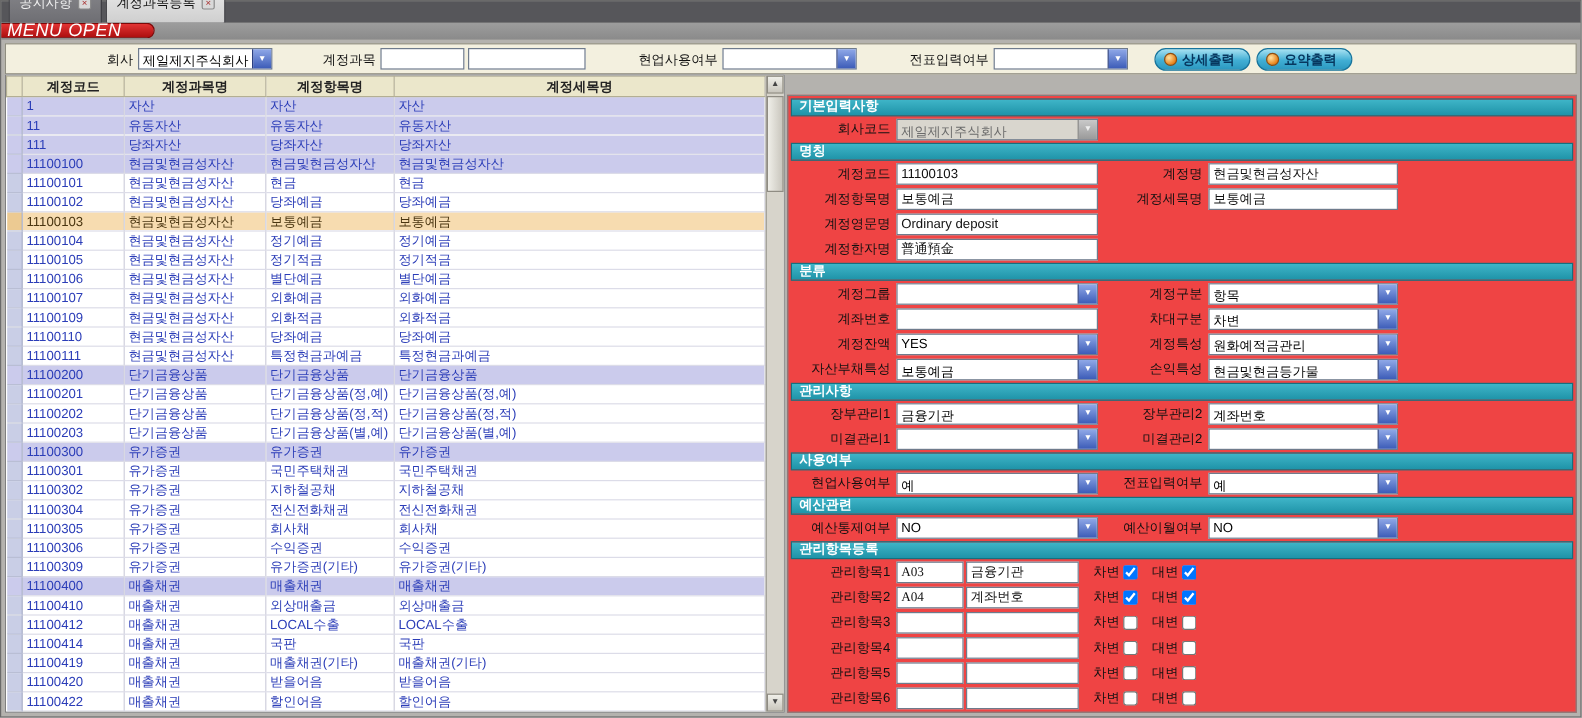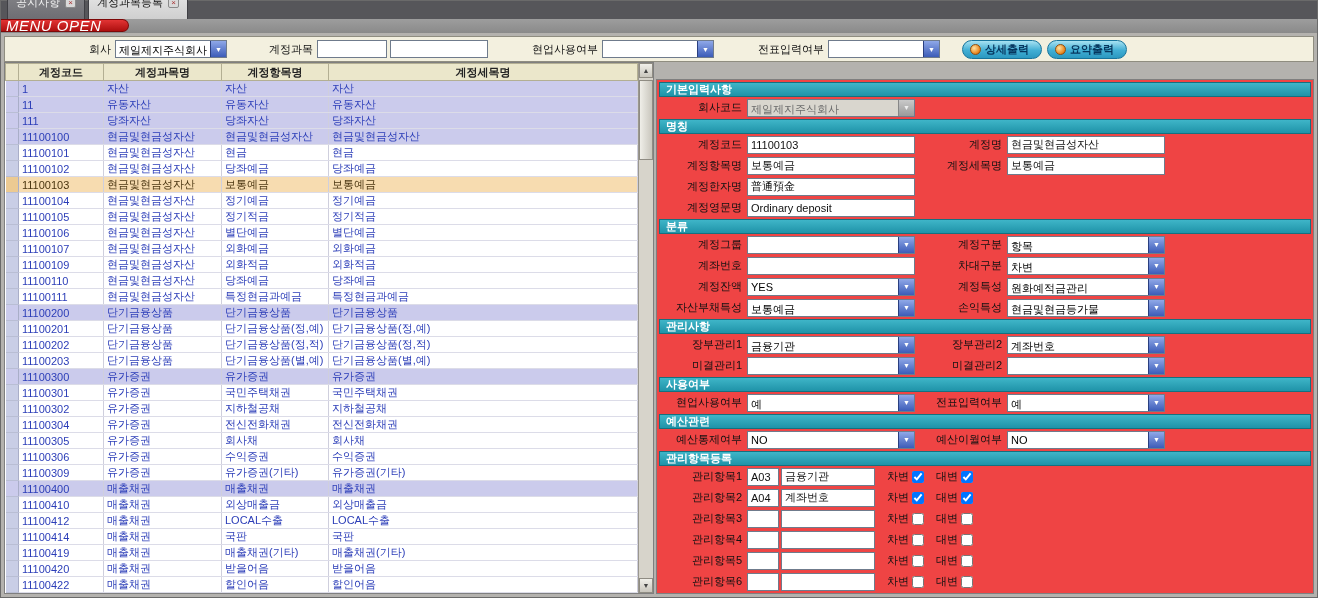--- a/index.html
+++ b/index.html
@@ -67,21 +67,21 @@
   
   .right-pane { flex:1; background:#ef4444; border:1px solid #7f7f7f; padding:1px 2px; overflow:hidden; min-height:0; }
   .sec-header { height:15px; background:linear-gradient(#3fb5c8,#1f93a8); border:1px solid #15707f; color:#fff;
                 font-weight:bold; font-size:11px; line-height:13px; padding-left:6px; margin-top:1px; }
   .form-row { display:flex; align-items:center; height:21px; }
   .flabel { text-align:right; padding-right:5px; flex:none; color:#111; white-space:nowrap; }
   .w-l1 { width:86px; margin-left:2px; }
   .w-f1 { width:168px; }
   .w-l2 { width:86px; margin-left:6px; }
   .w-f2 { width:158px; }
-  .mgmt-row .tbox.code { width:32px; }
+  .mgmt-row .tbox.code { width:56px;font-family:Liberation Serif, serif; }
   .mgmt-row .tbox.name { width:94px; margin-left:2px; }
   .cb-label { margin-left:12px; margin-right:3px; color:#111; }
   .mgmt-row input[type=checkbox] { width:12px; height:12px; }
 </style>
 </head>
 <body>
 
 <div class="app">
 
   <div class="tabbar">
@@ -404,26 +404,26 @@
         <span class="flabel w-l2">계정명</span>
         <input class="tbox w-f2" value="현금및현금성자산" style="">
       </div>
       <div class="form-row">
         <span class="flabel w-l1">계정항목명</span>
         <input class="tbox w-f1" value="보통예금" style="">
         <span class="flabel w-l2">계정세목명</span>
         <input class="tbox w-f2" value="보통예금" style="">
       </div>
       <div class="form-row">
+        <span class="flabel w-l1">계정영문명</span>
+        <input class="tbox w-f1" value="Ordinary deposit" style="">
+      </div>
+      <div class="form-row">
         <span class="flabel w-l1">계정한자명</span>
         <input class="tbox w-f1" value="普通預金" style="">
-      </div>
-      <div class="form-row">
-        <span class="flabel w-l1">계정영문명</span>
-        <input class="tbox w-f1" value="Ordinary deposit" style="">
       </div>
 
       <div class="sec-header">분류</div>
       <div class="form-row">
         <span class="flabel w-l1">계정그룹</span>
         <div class="combo w-f1">
           <span class="val"></span>
           <span class="arrow">▼</span>
         </div>
         <span class="flabel w-l2">계정구분</span>

